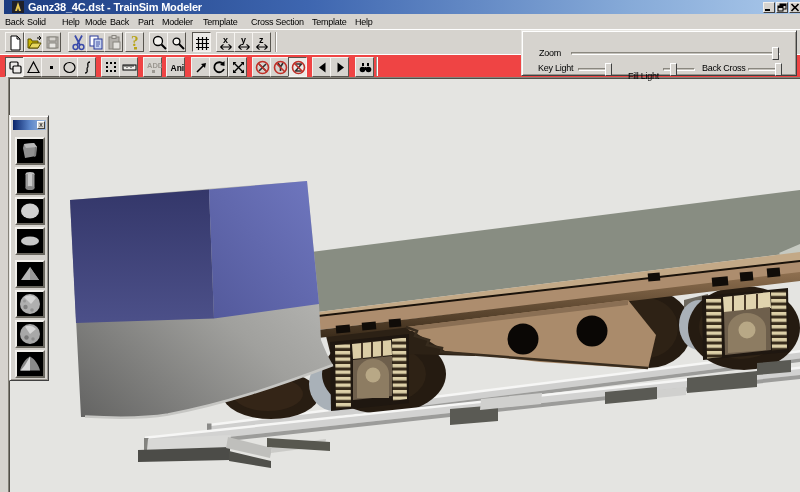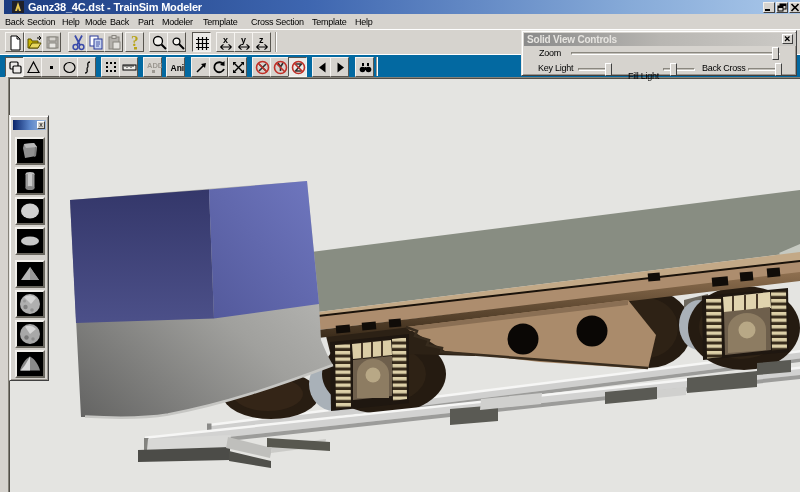--- a/index.html
+++ b/index.html
@@ -12,21 +12,21 @@
 #titlebar .ttext { position:absolute; left:24px; top:0px; height:14px; line-height:14px;
   color:#fff; font-size:11px; font-weight:bold; letter-spacing:-0.2px; }
 .wbtn { position:absolute; top:2px; width:12px; height:11px; background:#d6d3ce; overflow:hidden;
   border-top:1px solid #f2f0ed; border-left:1px solid #f2f0ed;
   border-right:1px solid #404040; border-bottom:1px solid #404040; }
 #menubar { position:absolute; left:0; top:14px; width:800px; height:15px; background:#d6d3ce; }
 .mitem { position:absolute; top:1px; height:14px; line-height:14px; font-size:9px;
   color:#000; letter-spacing:-0.25px; }
 #toolbar1 { position:absolute; left:0; top:29px; width:800px; height:25px; background:#d6d3ce;
   border-top:1px solid #fff; }
-#toolbar2 { position:absolute; left:0; top:54px; width:800px; height:23px; background:#0369a1; border-top:1px solid #fff; }
+#toolbar2 { position:absolute; left:0; top:54px; width:800px; height:23px; background:#ef4444; border-top:1px solid #fff; }
 .tbtn { position:absolute; width:19px; height:20px; background:#d6d3ce;
   border-top:1px solid #f6f4f1; border-left:1px solid #f6f4f1;
   border-right:1px solid #58554f; border-bottom:1px solid #58554f; }
 .tbtn svg { position:absolute; left:1px; top:1px; }
 .tbtn.pressed { background:#eceae7; border-top:1px solid #58554f; border-left:1px solid #58554f;
   border-right:1px solid #f6f4f1; border-bottom:1px solid #f6f4f1; }
 #scene { position:absolute; left:0; top:0; }
 .panel { position:absolute; background:#d6d3ce;
   border-top:1px solid #e8e6e2; border-left:1px solid #e8e6e2;
   border-right:1px solid #404040; border-bottom:1px solid #404040;
@@ -182,21 +182,21 @@
     </div>
   <div class="wbtn" style="left:785px">
       <svg width="10" height="9" viewBox="0 0 10 9">
         <path d="M1.5 1 L5 4.5 L8.5 1 M1.5 8 L5 4.5 L8.5 8" stroke="#000" stroke-width="1.6" fill="none"></path>
       </svg>
     </div>
 </div>
 
 <div id="menubar">
   <span class="mitem" style="left:5px">Back</span>
-  <span class="mitem" style="left:27px">Section</span>
+  <span class="mitem" style="left:27px">Solid</span>
   <span class="mitem" style="left:62px">Help</span>
   <span class="mitem" style="left:85px">Mode</span>
   <span class="mitem" style="left:110px">Back</span>
   <span class="mitem" style="left:138px">Part</span>
   <span class="mitem" style="left:162px">Modeler</span>
   <span class="mitem" style="left:203px">Template</span>
   <span class="mitem" style="left:251px">Cross Section</span>
   <span class="mitem" style="left:312px">Template</span>
   <span class="mitem" style="left:355px">Help</span>
 </div>
@@ -440,28 +440,20 @@
         <path d="M8 4.5 a10 10 0 0 1 11 2.5 l-6 5 z" fill="#d6d6d6"></path>
         <circle cx="9.5" cy="15.5" r="2.2" fill="#787878"></circle>
         <circle cx="16" cy="17" r="1.7" fill="#8c8c8c"></circle>
       </svg></div>
   <div class="pbtn" style="top:234px"><svg width="26" height="24" viewBox="0 0 26 24">
         <path d="M13 4.5 C18 7 22 14 23 18.5 L3 18.5 C4 14 8 7 13 4.5 Z" fill="#8a8a8a"></path>
         <path d="M13 4.5 C11 8 7.5 15 3.5 18.5 L13 18.5 Z" fill="#dadada"></path>
       </svg></div>
 </div>
 <div id="svc" class="panel" style="left:521px; top:30px; width:276px; height:46px;">
-  <div style="position:absolute;left:2px;top:2px;width:272px;height:13px;background:linear-gradient(to right,#8a8a8a,#b8b6b2,#cccac6);">
-    <span style="position:absolute;left:3px;top:1px;font-size:10px;font-weight:bold;color:#e6e4e0;letter-spacing:-0.2px">Solid View Controls</span>
-    <div style="position:absolute;right:3px;top:1px;width:11px;height:10px;background:#d6d3ce;border-top:1px solid #fff;border-left:1px solid #fff;border-right:1px solid #404040;border-bottom:1px solid #404040;">
-      <svg width="9" height="8" viewBox="0 0 9 8" style="display:block">
-          <path d="M2 1.5 L6.5 6 M6.5 1.5 L2 6" stroke="#000" stroke-width="1.2"></path>
-        </svg>
-    </div>
-  </div>
   <span class="slbl" style="left:17px;top:17px">Zoom</span>
   <div class="strack" style="left:49px;top:21px;width:209px"></div>
   <div class="sthumb" style="left:250px;top:16px"></div>
   <span class="slbl" style="left:16px;top:32px">Key Light</span>
   <div class="strack" style="left:56px;top:37px;width:34px"></div>
   <div class="sthumb" style="left:83px;top:32px"></div>
   <span class="slbl" style="left:106px;top:40px">Fill Light</span>
   <div class="strack" style="left:141px;top:37px;width:32px"></div>
   <div class="sthumb" style="left:148px;top:32px"></div>
   <span class="slbl" style="left:180px;top:32px">Back Cross</span>

